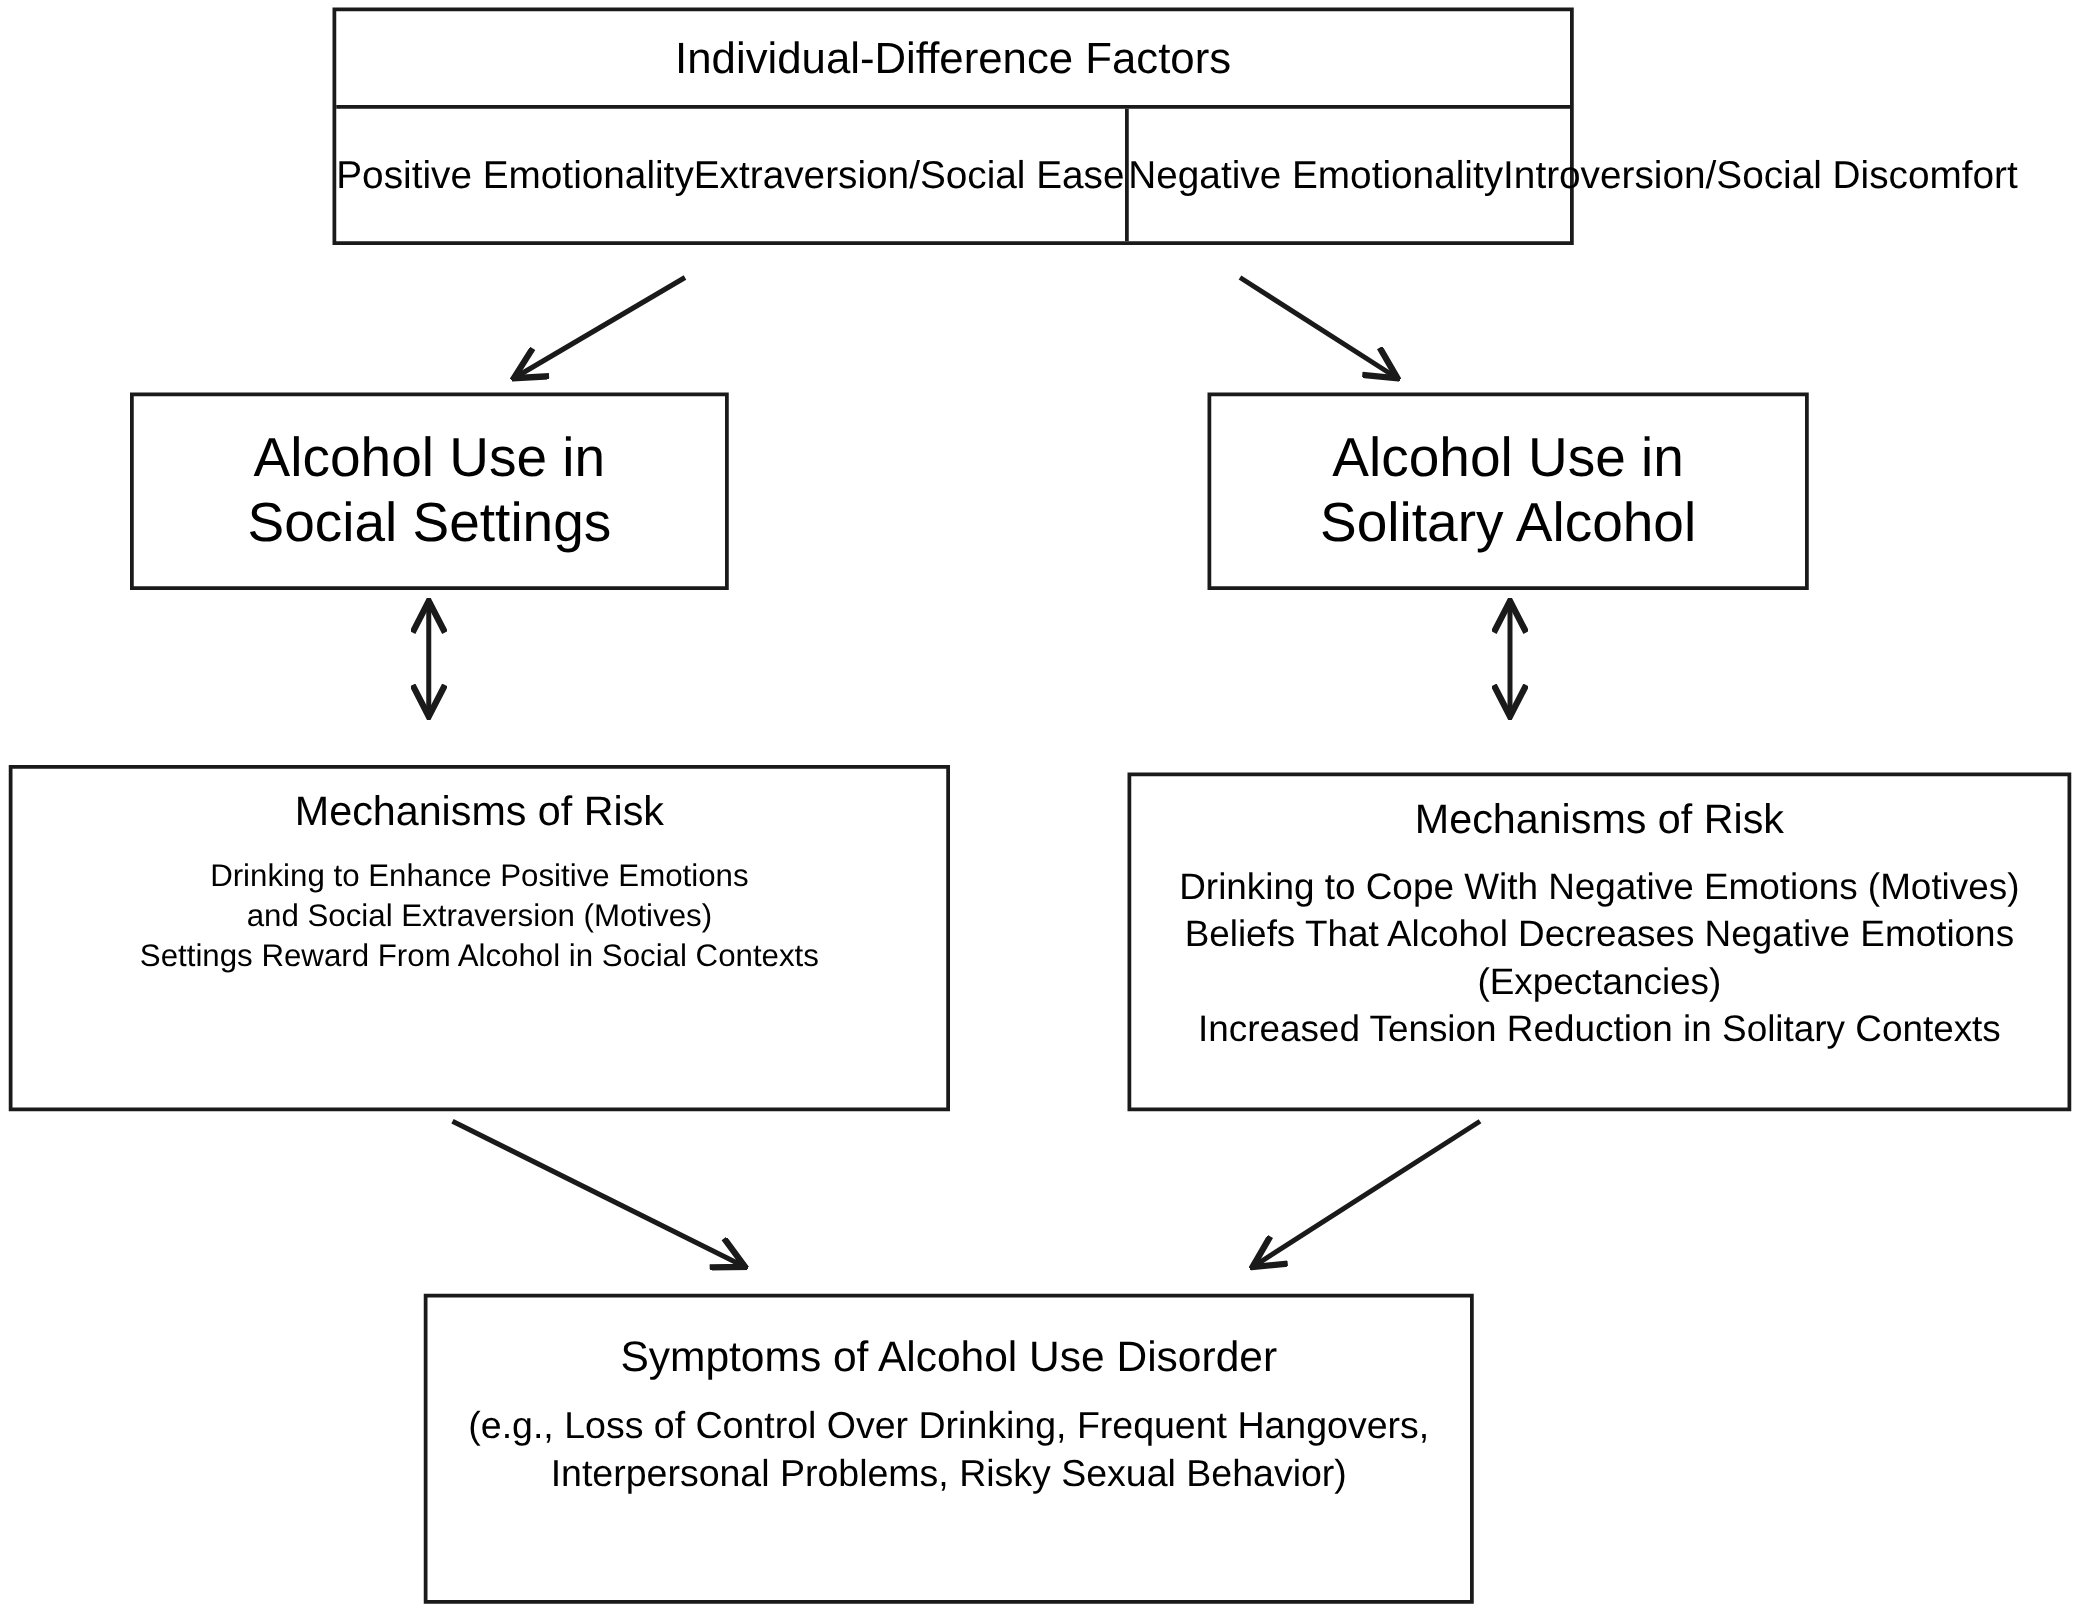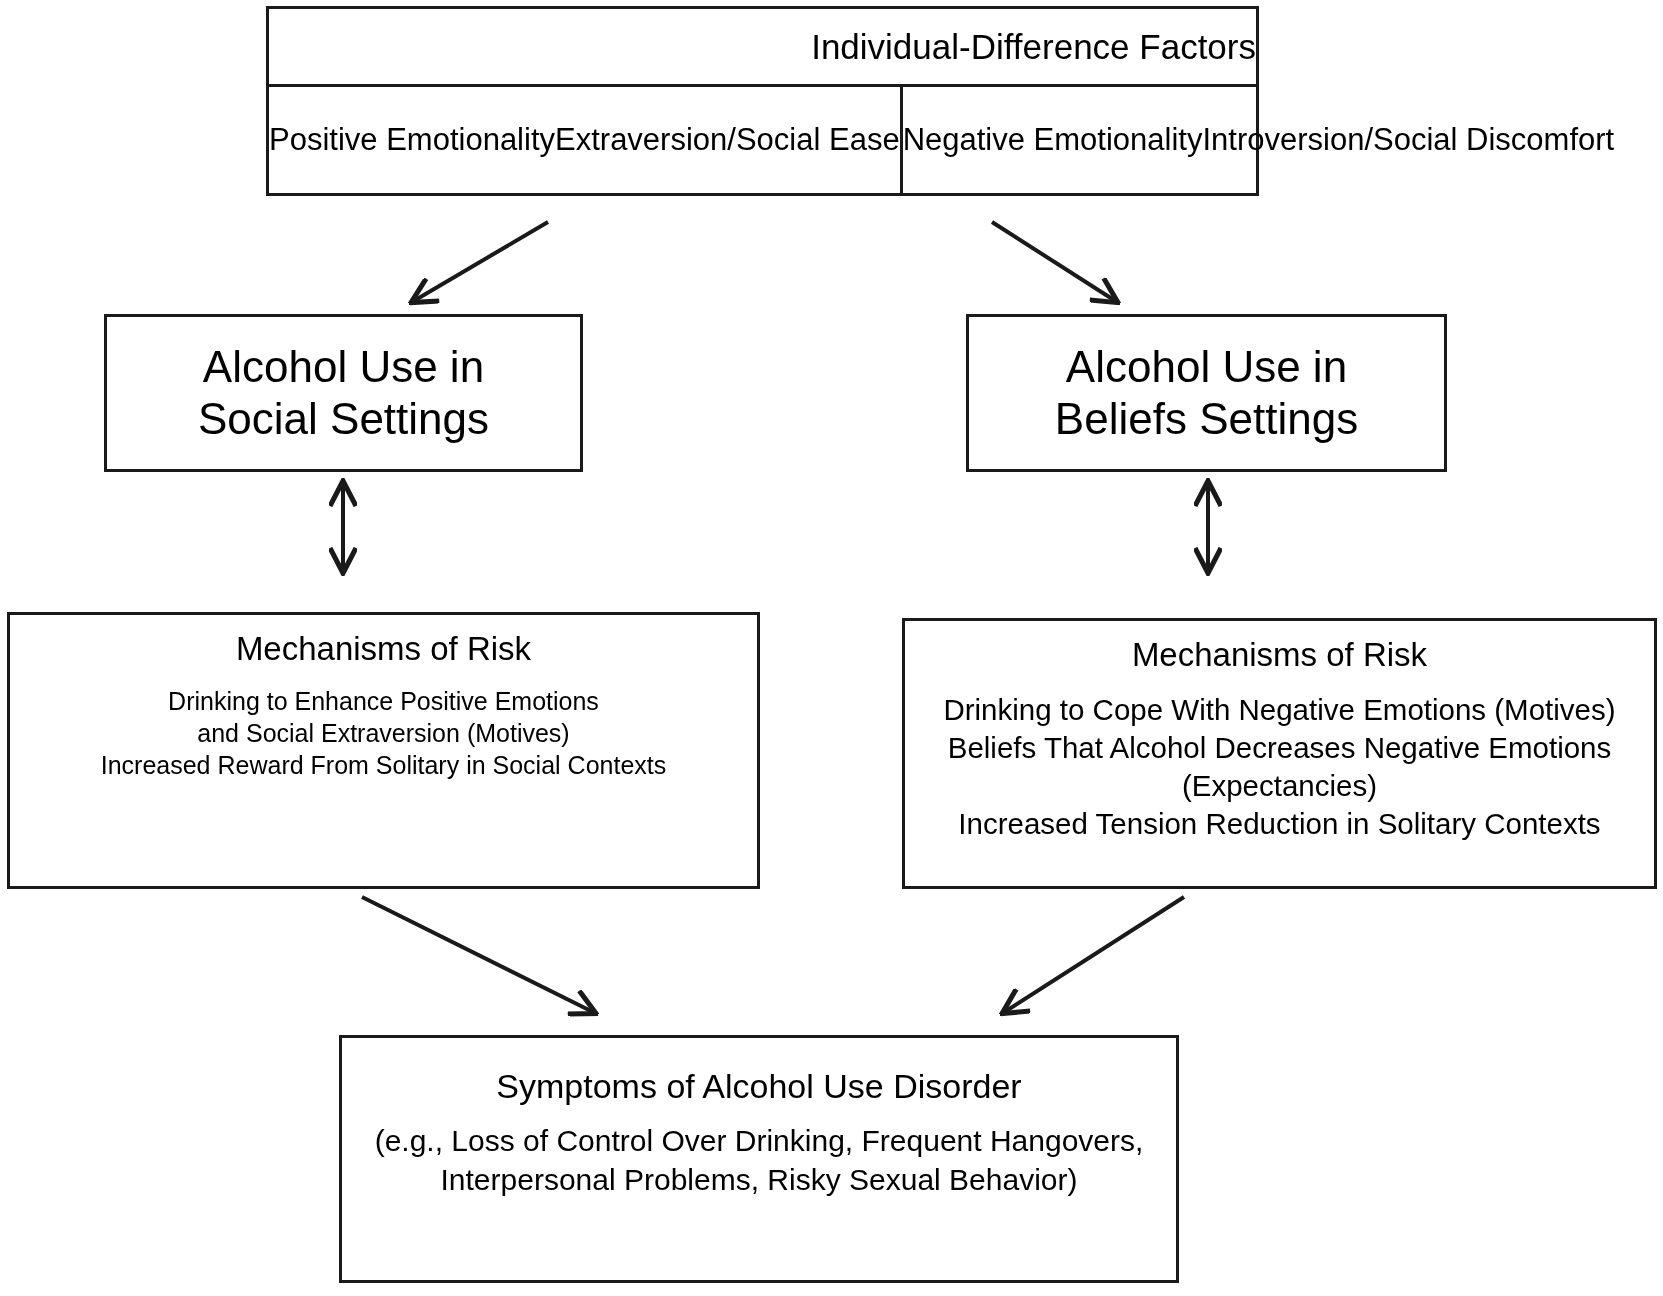--- a/index.html
+++ b/index.html
@@ -54,21 +54,21 @@
     padding: 0;
     justify-content: flex-start;
   }
   #factors-header {
     width: 100%;
     height: 78px;
     box-sizing: border-box;
     border-bottom: 3px solid #1a1a1a;
     display: flex;
     align-items: center;
-    justify-content: flex-end;
+    justify-content: center;
   }
   #factors-header .box-title { font-size: 35px; }
   #factors-columns {
     width: 100%;
     flex: 1;
     display: flex;
     align-items: stretch;
   }
   .factor-col {
     flex: 1 1 0;
@@ -167,29 +167,29 @@
     </div>
   </div>
 
   <div class="box" id="social-use-box">
     <div class="box-title">Alcohol Use in</div>
     <div class="box-title">Social Settings</div>
   </div>
 
   <div class="box" id="solitary-use-box">
     <div class="box-title">Alcohol Use in</div>
-    <div class="box-title">Beliefs Settings</div>
+    <div class="box-title">Solitary Alcohol</div>
   </div>
 
   <div class="box" id="mech-social-box">
     <div class="mech-heading">Mechanisms of Risk</div>
     <div class="mech-list">
       <div class="box-line">Drinking to Enhance Positive Emotions</div>
       <div class="box-line">and Social Extraversion (Motives)</div>
-      <div class="box-line">Increased Reward From Solitary in Social Contexts</div>
+      <div class="box-line">Settings Reward From Alcohol in Social Contexts</div>
     </div>
   </div>
 
   <div class="box" id="mech-solitary-box">
     <div class="mech-heading">Mechanisms of Risk</div>
     <div class="mech-list">
       <div class="box-line">Drinking to Cope With Negative Emotions (Motives)</div>
       <div class="box-line">Beliefs That Alcohol Decreases Negative Emotions</div>
       <div class="box-line">(Expectancies)</div>
       <div class="box-line">Increased Tension Reduction in Solitary Contexts</div>

